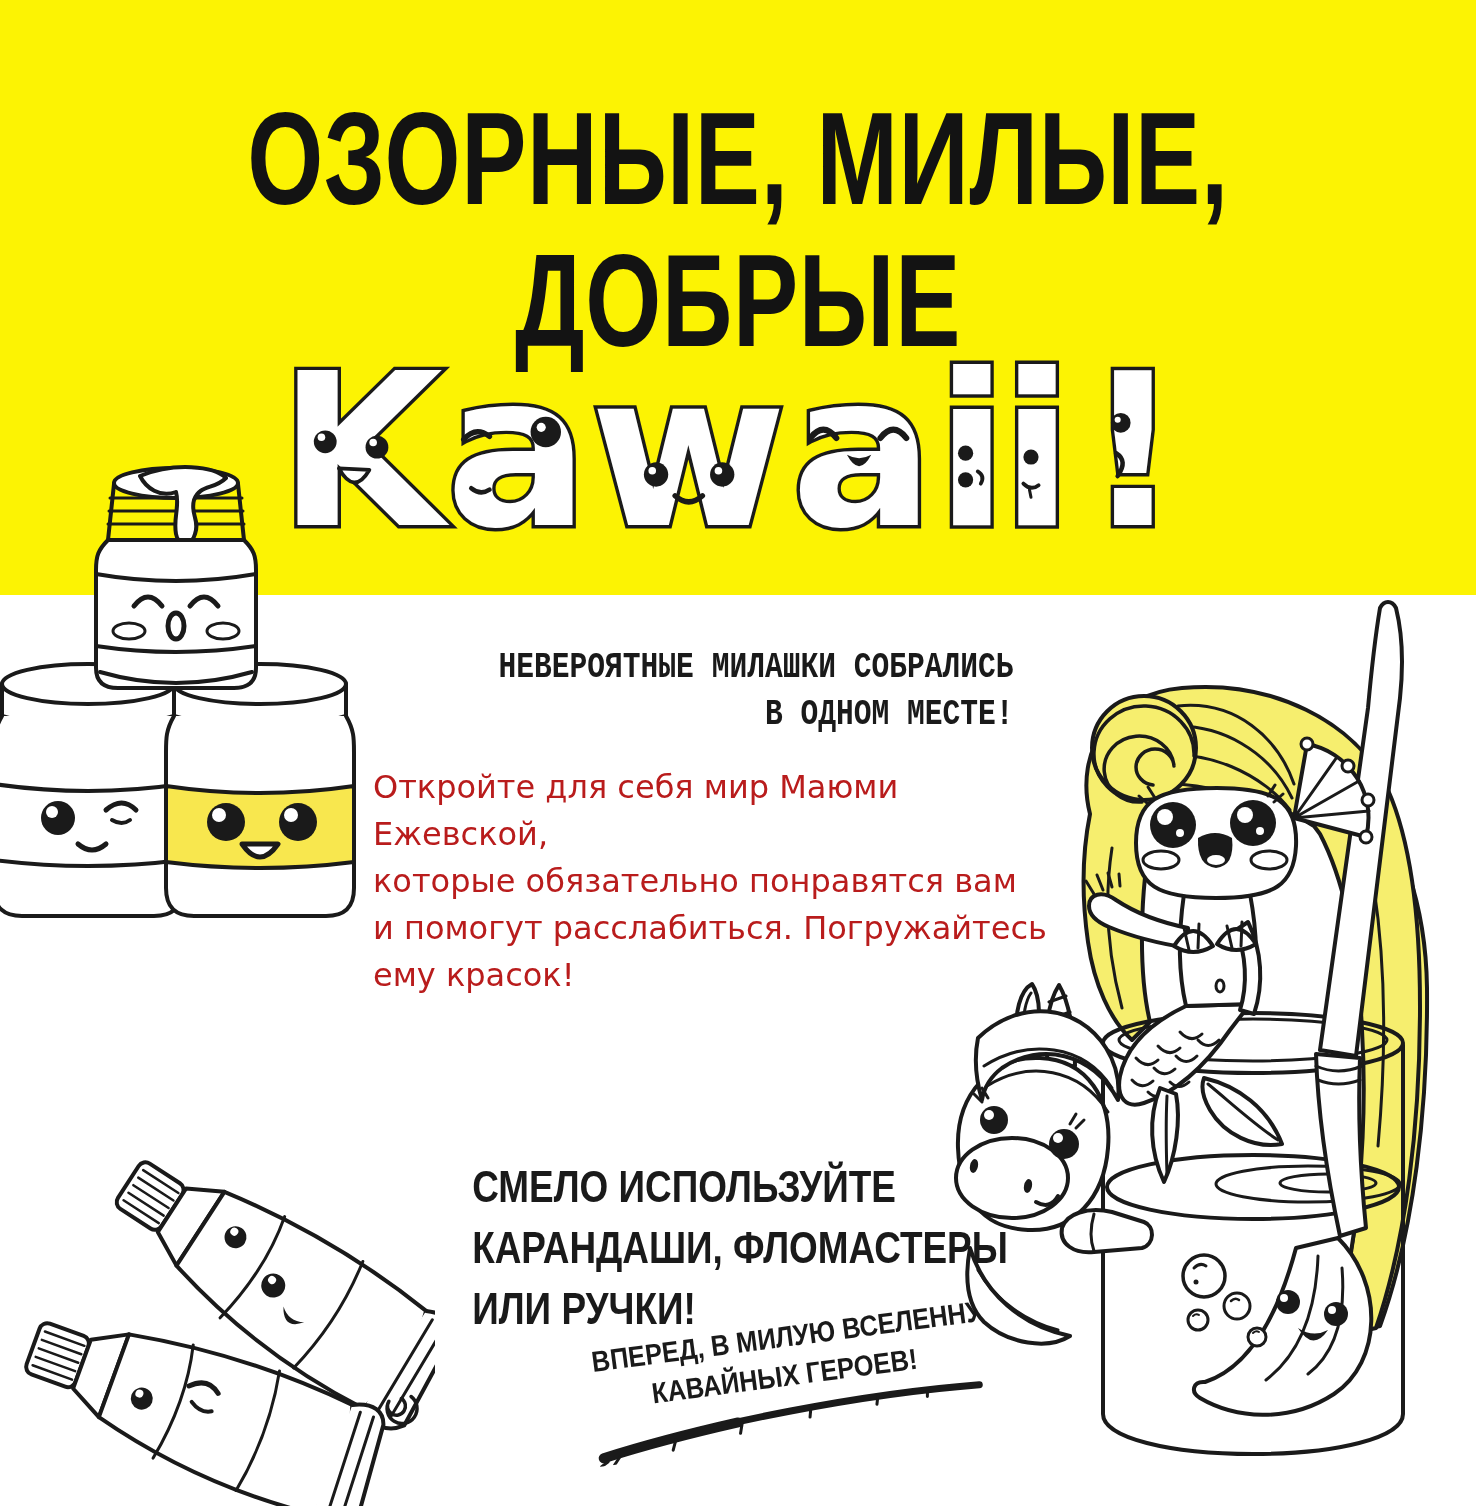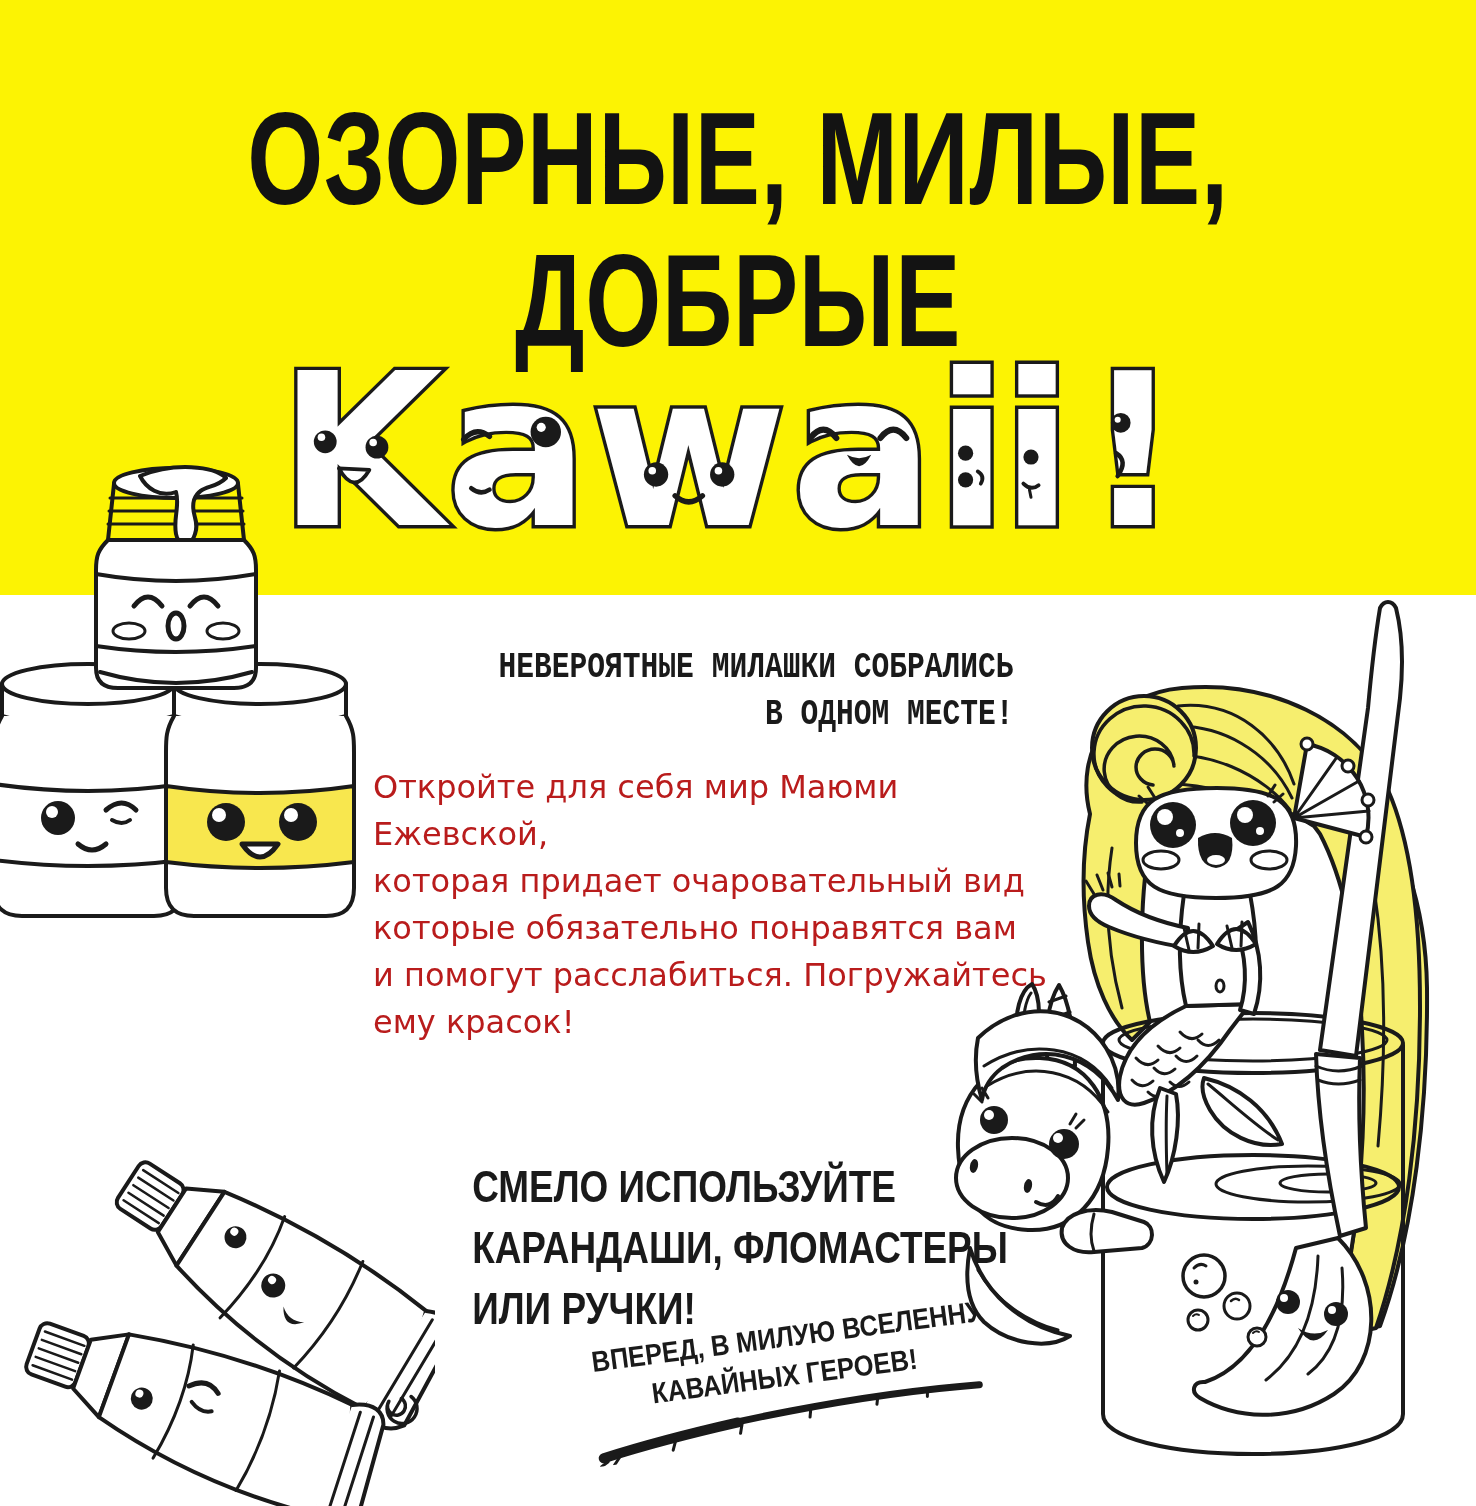--- a/index.html
+++ b/index.html
@@ -153,21 +153,20 @@
   </g>
 </svg>
 
 <div class="abs intro-heading">
   <div class="hline">НЕВЕРОЯТНЫЕ МИЛАШКИ СОБРАЛИСЬ</div>
   <div class="hline">В ОДНОМ МЕСТЕ!</div>
 </div>
 
 <div class="abs intro-body">
     <div>Откройте для себя мир Маюми Ежевской,</div>
-    <div>которая придает очаровательный вид</div>
     <div>которые обязательно понравятся вам</div>
     <div>и помогут расслабиться. Погружайтесь</div>
     <div>ему красок!</div>
   </div>
 
 <div class="abs usage">
   <div class="uline">СМЕЛО ИСПОЛЬЗУЙТЕ</div>
   <div class="uline">КАРАНДАШИ, ФЛОМАСТЕРЫ</div>
   <div class="uline">ИЛИ РУЧКИ!</div>
 </div>

